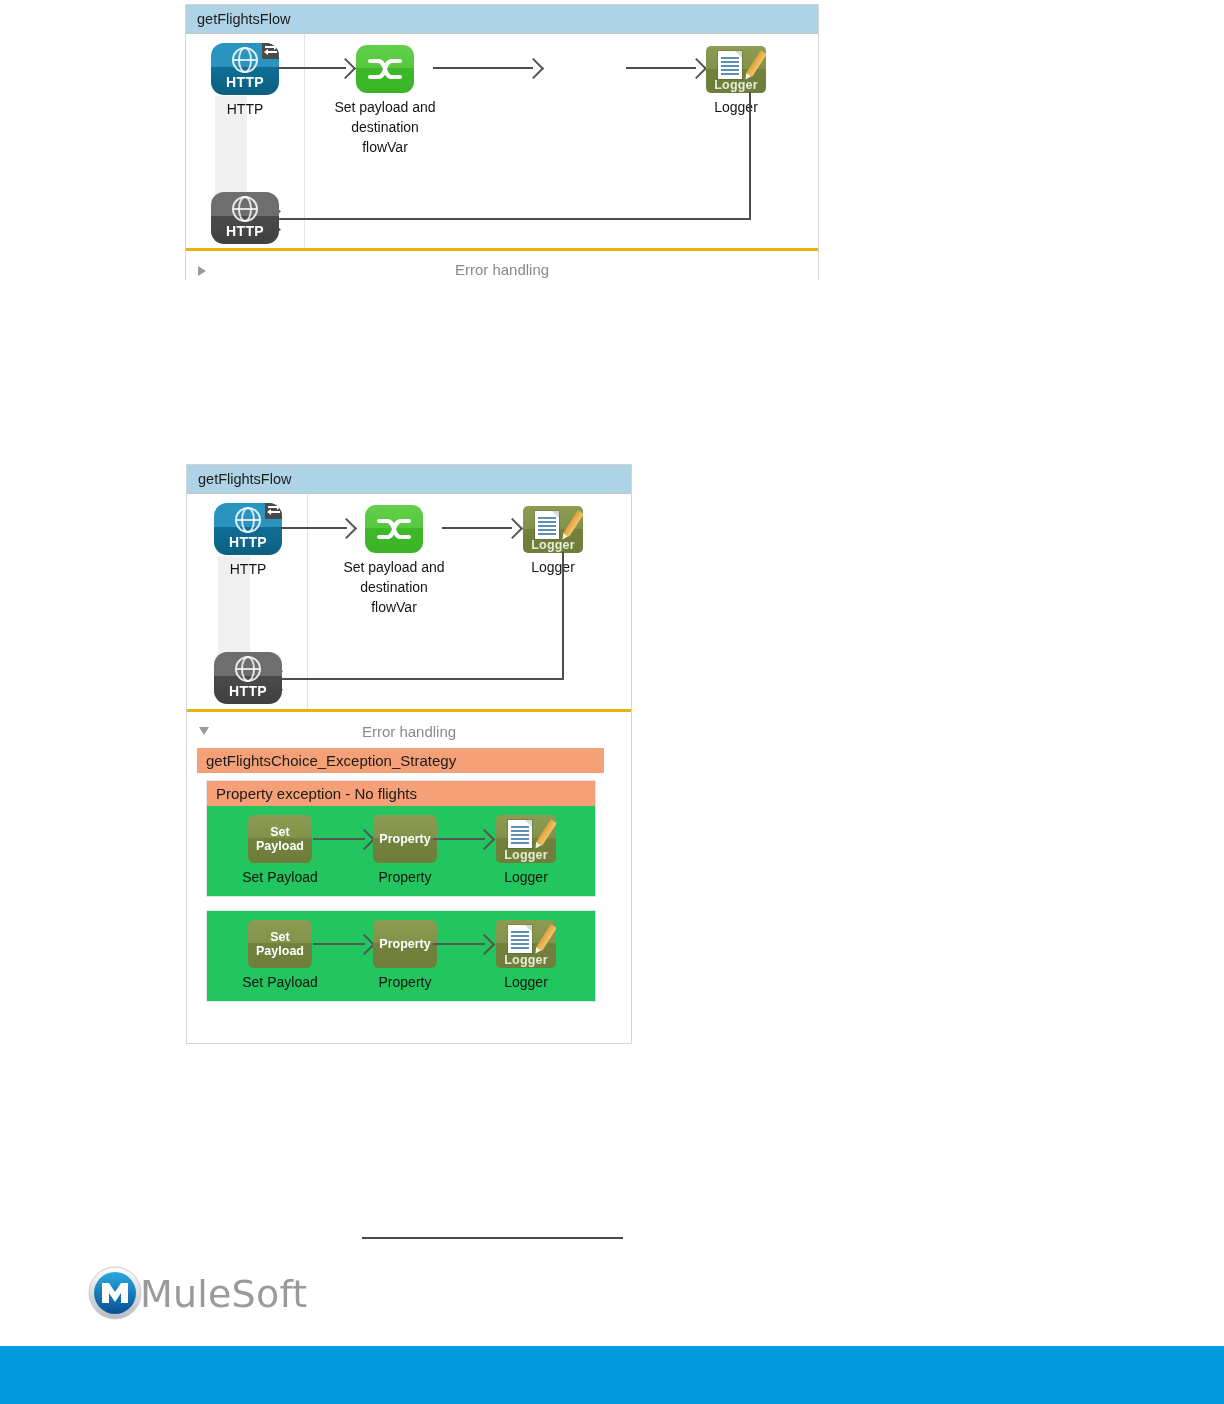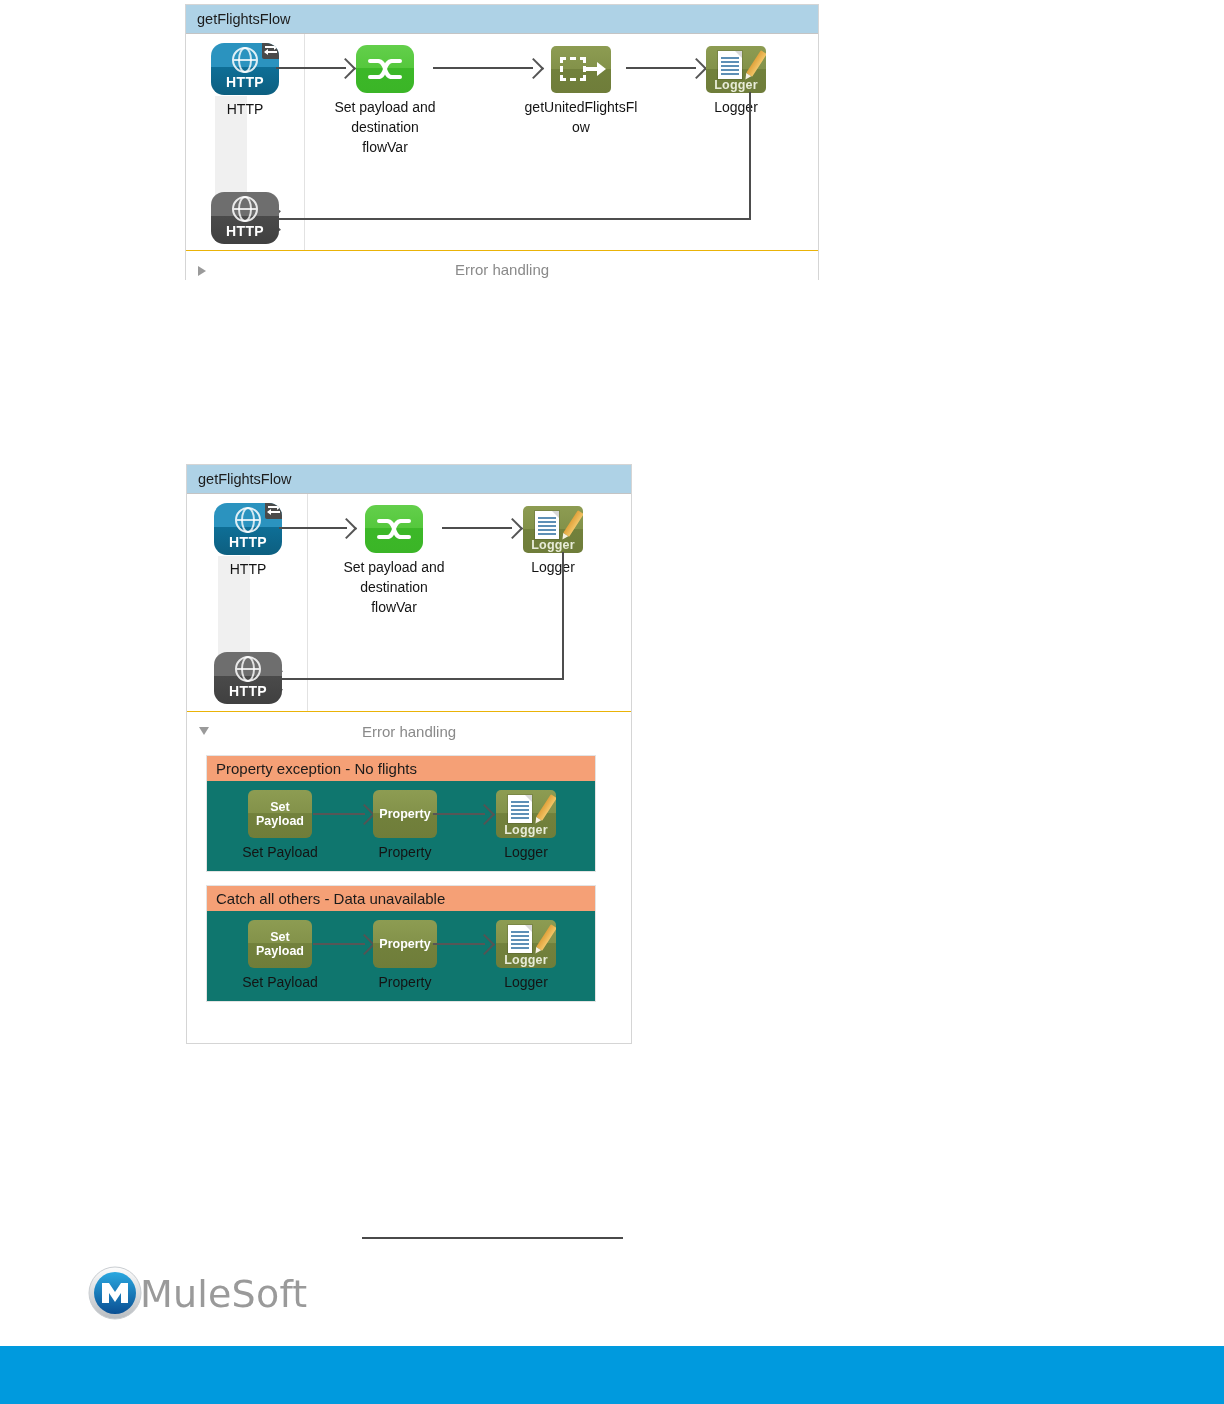--- a/index.html
+++ b/index.html
@@ -10,21 +10,21 @@
   }
 
   
   .flow{position:absolute;background:#fff;border:1px solid #d5d5d5;box-sizing:border-box;}
   .flow-title{
     background:#aed2e6;border-bottom:1px solid #c4c4c4;
     font-size:14.5px;color:#1c1c1c;padding:5px 0 5px 11px;
     line-height:1.25;box-sizing:border-box;
   }
   .flow-body{position:relative;box-sizing:border-box;background:#fff;}
-  .flow-body.bordered{border-bottom:1px solid #eab308;}
+  .flow-body.bordered{border-bottom:3px solid #eab308;}
 
   
   .col-divider{position:absolute;top:0;bottom:0;width:1px;background:#e2e2e2;}
 
   
   .src-bar{position:absolute;background:#f0f0f0;}
 
   
   .node{position:absolute;text-align:center;}
   .node-label{
@@ -164,21 +164,21 @@
   .exc-wrap{position:absolute;box-sizing:border-box;}
   .exc-header{
     background:#f5a076;color:#1b1b1b;font-size:15px;
     padding:4px 0 4px 9px;box-sizing:border-box;
   }
   .catch-box{border:1px solid #e3e3e3;background:#fff;box-sizing:border-box;}
   .catch-header{
     background:#f5a076;color:#1b1b1b;font-size:15px;
     padding:4px 0 4px 9px;box-sizing:border-box;
   }
-  .catch-body{position:relative;background:#0f766e;}
+  .catch-body{position:relative;background:#22c55e;}
 
   
   .foot-rule{position:absolute;background:#4a4a4a;height:1.5px;}
   .blue-band{position:absolute;left:0;right:0;background:#009ade;}
 
   .ms-logo{position:absolute;}
   .ms-word{
     position:absolute;font-size:38px;color:#9a9a9a;letter-spacing:.2px;
     font-family:"DejaVu Sans",sans-serif;
   }
@@ -218,28 +218,20 @@
         </svg>
       </div>
       <div class="node-label">Set payload and
 destination
 flowVar</div>
     </div>
 
     <div class="conn" style="left:247px;top:33px;width:100px;"></div>
     <div class="chev" style="left:340px;top:27px;"></div>
 
-    <div class="node" style="left:325px;top:12px;width:140px;">
-      <div class="icon ic-olive">
-        <div class="dashbox"></div>
-        <div class="arrw"></div>
-      </div>
-      <div class="node-label">getUnitedFlightsFl
-ow</div>
-    </div>
 
     <div class="conn" style="left:440px;top:33px;width:70px;"></div>
     <div class="chev" style="left:503px;top:27px;"></div>
 
     <div class="node" style="left:495px;top:12px;width:110px;">
       <div class="icon ic-logger">
         <div class="doc">
             <b></b>
             <b></b>
             <b></b>
@@ -335,20 +327,21 @@
       </div>
     </div>
   </div>
 
   <div class="err-strip" style="height:38px;">
     <span class="tri down"></span>
     <span>Error handling</span>
   </div>
 
   <div class="exc-wrap" style="left:10px;top:283px;width:407px;">
+    <div class="exc-header">getFlightsChoice_Exception_Strategy</div>
 
     <div class="catch-box" style="margin:7px 0 0 9px;width:390px;">
       <div class="catch-header">Property exception - No flights</div>
       <div class="catch-body" style="height:90px;">
 
         <div class="node" style="left:13px;top:9px;width:120px;">
           <div class="icon ic-text">Set
 Payload</div>
           <div class="node-label">Set Payload</div>
         </div>
@@ -375,21 +368,20 @@
               </div>
             <div class="pencil"></div>
             <div class="lgtxt">Logger</div>
           </div>
           <div class="node-label">Logger</div>
         </div>
       </div>
     </div>
 
     <div class="catch-box" style="margin:13px 0 0 9px;width:390px;">
-      <div class="catch-header">Catch all others - Data unavailable</div>
       <div class="catch-body" style="height:90px;">
 
         <div class="node" style="left:13px;top:9px;width:120px;">
           <div class="icon ic-text">Set
 Payload</div>
           <div class="node-label">Set Payload</div>
         </div>
 
         <div class="conn light" style="left:106px;top:32px;width:52px;"></div>
         <div class="chev" style="left:150px;top:26px;"></div>

